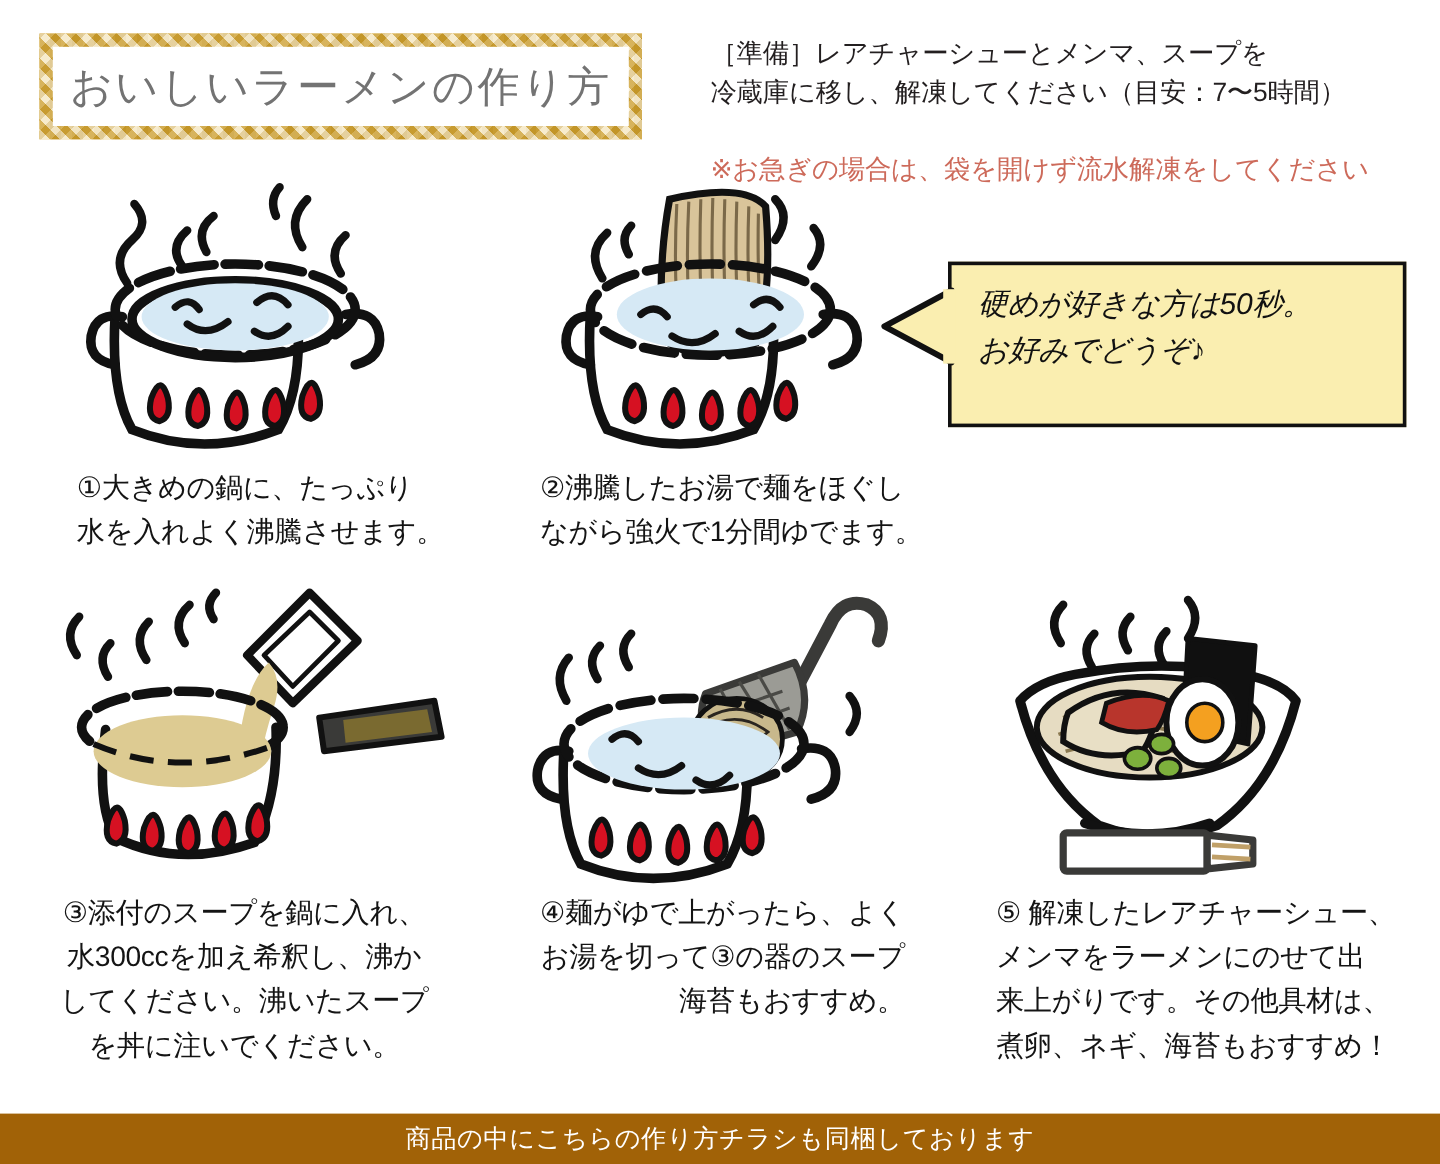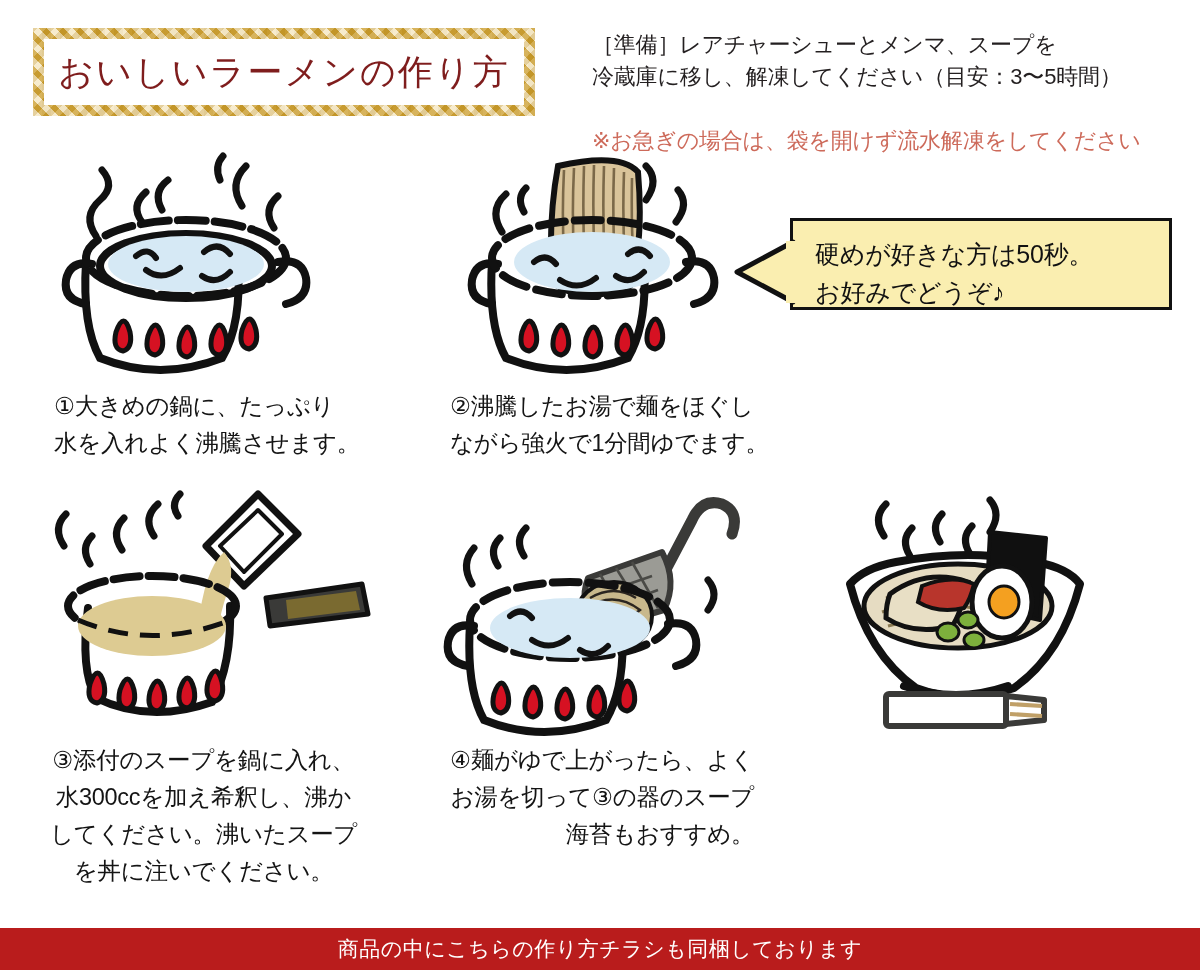--- a/index.html
+++ b/index.html
@@ -50,21 +50,21 @@
     height: 100%;
     background: #ffffff;
     display: flex;
     align-items: center;
     justify-content: center;
   }
   #title-text {
     font-family: "DejaVu Serif", "Liberation Serif", serif;
     font-size: 35px;
     letter-spacing: 2px;
-    color: #7f1d1d;
+    color: #737373;
     white-space: nowrap;
   }
 
   #prep-block {
     position: absolute;
     left: 592px;
     top: 29px;
     width: 600px;
   }
   .prep-line {
@@ -87,43 +87,44 @@
     position: relative;
   }
   .caption {
     font-size: 23.5px;
     line-height: 37px;
     letter-spacing: -0.3px;
     color: #141414;
     white-space: nowrap;
   }
 
-  #step-1 { left: 34px;  top: 136px; width: 400px; }
+  #step-1 { left: 44px;  top: 136px; width: 400px; }
   #step-2 { left: 440px; top: 136px; width: 380px; }
   #step-3 { left: 30px;  top: 480px; width: 410px; }
   #step-4 { left: 440px; top: 480px; width: 380px; text-align: right; }
   #step-5 { left: 830px; top: 480px; width: 370px; }
 
   #step-1 .caption-box { position: absolute; left: 20px;  top: 252px; }
   #step-2 .caption-box { position: absolute; left: 10px;  top: 252px; }
   #step-3 .caption-box { position: absolute; left: 20px;  top: 262px; text-align: center; }
   #step-4 .caption-box { position: absolute; left: 10px;  top: 262px; }
   #step-5 .caption-box { position: absolute; left: 0px;   top: 262px; }
 
   
   #speech-bubble {
     position: absolute;
     left: 790px;
     top: 218px;
     width: 382px;
-    height: 92px;
+    height: 138px;
     background: #faeeb0;
     border: 3px solid #111111;
     box-sizing: border-box;
     padding: 14px 0 0 22px;
+    font-style: italic;
   }
   #speech-bubble-tail {
     position: absolute;
     left: -59px;
     top: 20px;
     width: 60px;
     height: 62px;
   }
   .bubble-line {
     font-size: 25px;
@@ -133,21 +134,21 @@
     white-space: nowrap;
   }
 
   
   #bottom-banner {
     position: absolute;
     left: 0;
     bottom: 0;
     width: 1200px;
     height: 42px;
-    background: #b91c1c;
+    background: #a16207;
     display: flex;
     align-items: center;
     justify-content: center;
   }
   #bottom-banner-text {
     color: #ffffff;
     font-size: 21px;
     letter-spacing: 0.5px;
     white-space: nowrap;
   }
@@ -160,21 +161,21 @@
 <div id="header-area">
 
   <div id="title-plate">
     <div id="title-plate-inner">
       <div id="title-text">おいしいラーメンの作り方</div>
     </div>
   </div>
 
   <div id="prep-block">
     <div class="prep-line">［準備］レアチャーシューとメンマ、スープを</div>
-    <div class="prep-line">冷蔵庫に移し、解凍してください（目安：3〜5時間）</div>
+    <div class="prep-line">冷蔵庫に移し、解凍してください（目安：7〜5時間）</div>
     <div class="prep-line note">※お急ぎの場合は、袋を開けず流水解凍をしてください</div>
   </div>
 
 </div>
 
 <div class="step" id="step-1">
   <div class="step-art">
     <svg width="340" height="250" viewBox="0 0 340 250" aria-hidden="true">
       <g fill="none" stroke="#111111" stroke-width="7" stroke-linecap="round">
         <path d="M62 100 q-14 -20 4 -36 q16 -14 2 -30"></path>
@@ -408,17 +409,23 @@
       <g>
         <rect x="56" y="214" width="120" height="32" rx="3" fill="#ffffff" stroke="#3a3a38" stroke-width="6"></rect>
         <path d="M176 216 L214 220 L214 240 L176 244 Z" fill="#ffffff" stroke="#3a3a38" stroke-width="6" stroke-linejoin="round"></path>
         <g stroke="#c0a068" stroke-width="4">
           <path d="M180 224 L212 226"></path>
           <path d="M180 234 L212 236"></path>
         </g>
       </g>
     </svg>
   </div>
+  <div class="caption-box">
+    <div class="caption">⑤ 解凍したレアチャーシュー、</div>
+    <div class="caption">メンマをラーメンにのせて出</div>
+    <div class="caption">来上がりです。その他具材は、</div>
+    <div class="caption">煮卵、ネギ、海苔もおすすめ！</div>
+  </div>
 </div>
 
 <div id="bottom-banner">
   <div id="bottom-banner-text">商品の中にこちらの作り方チラシも同梱しております</div>
 </div>
 
 </body></html>

